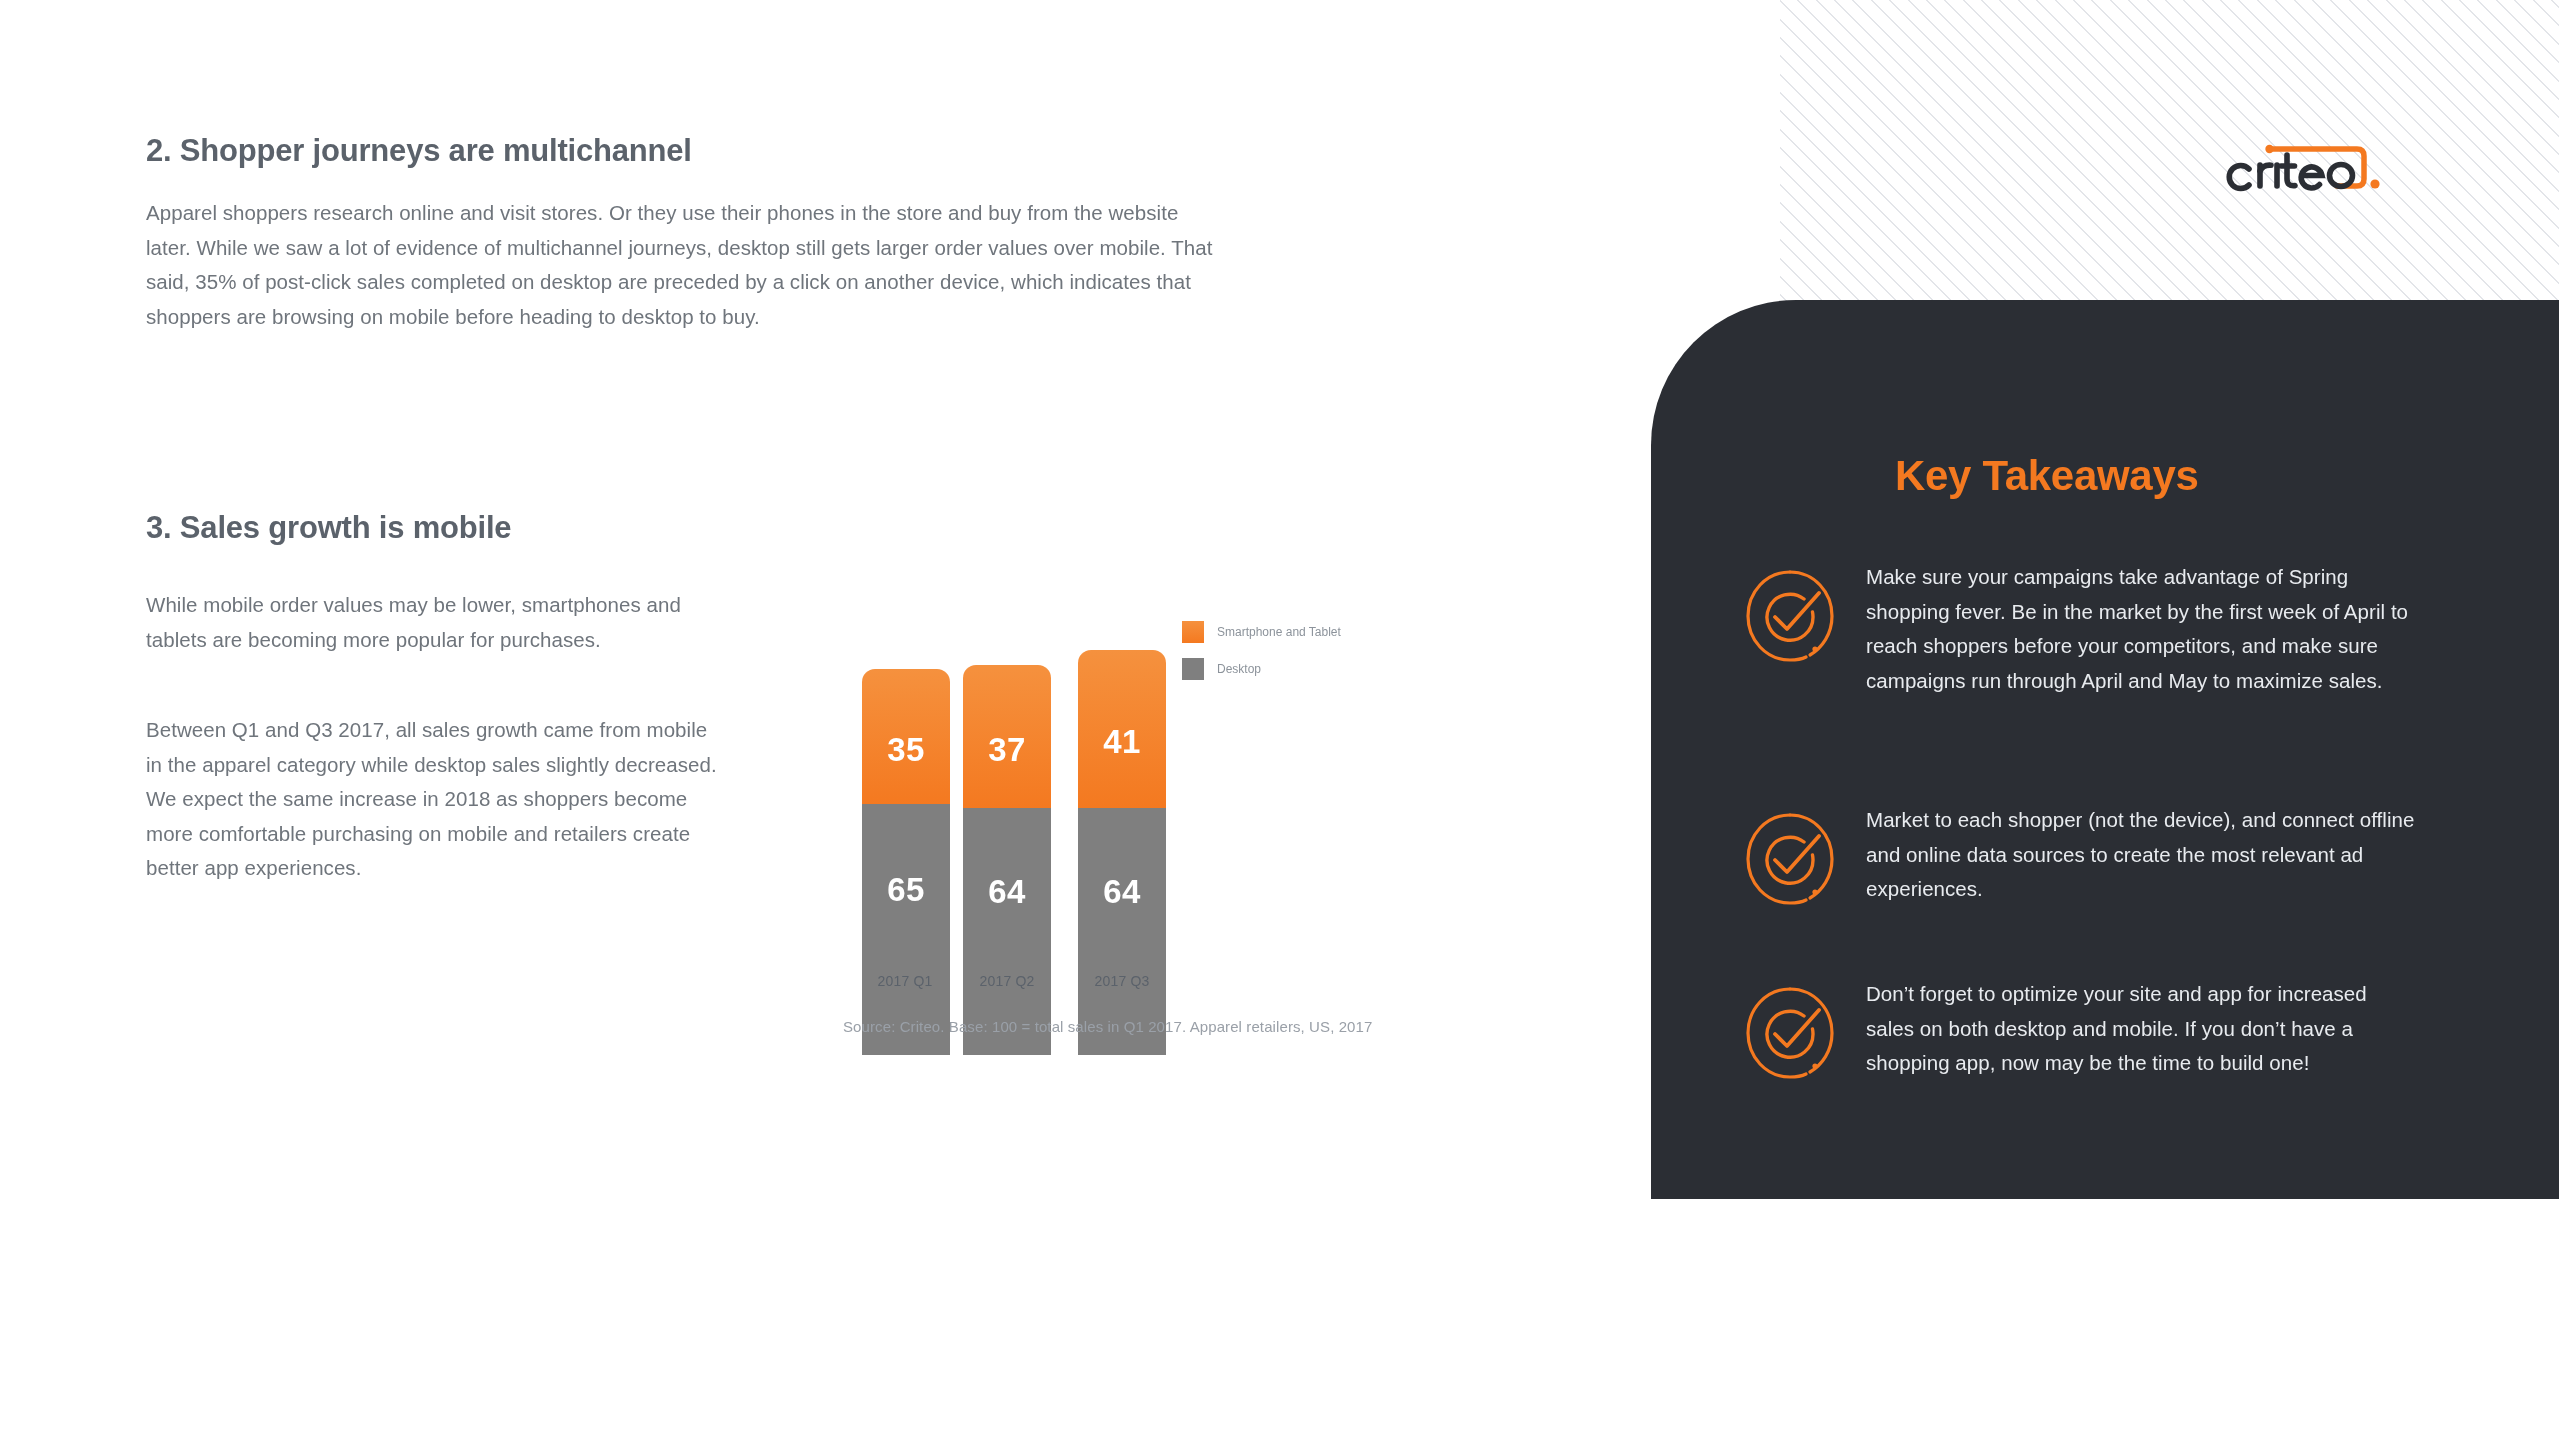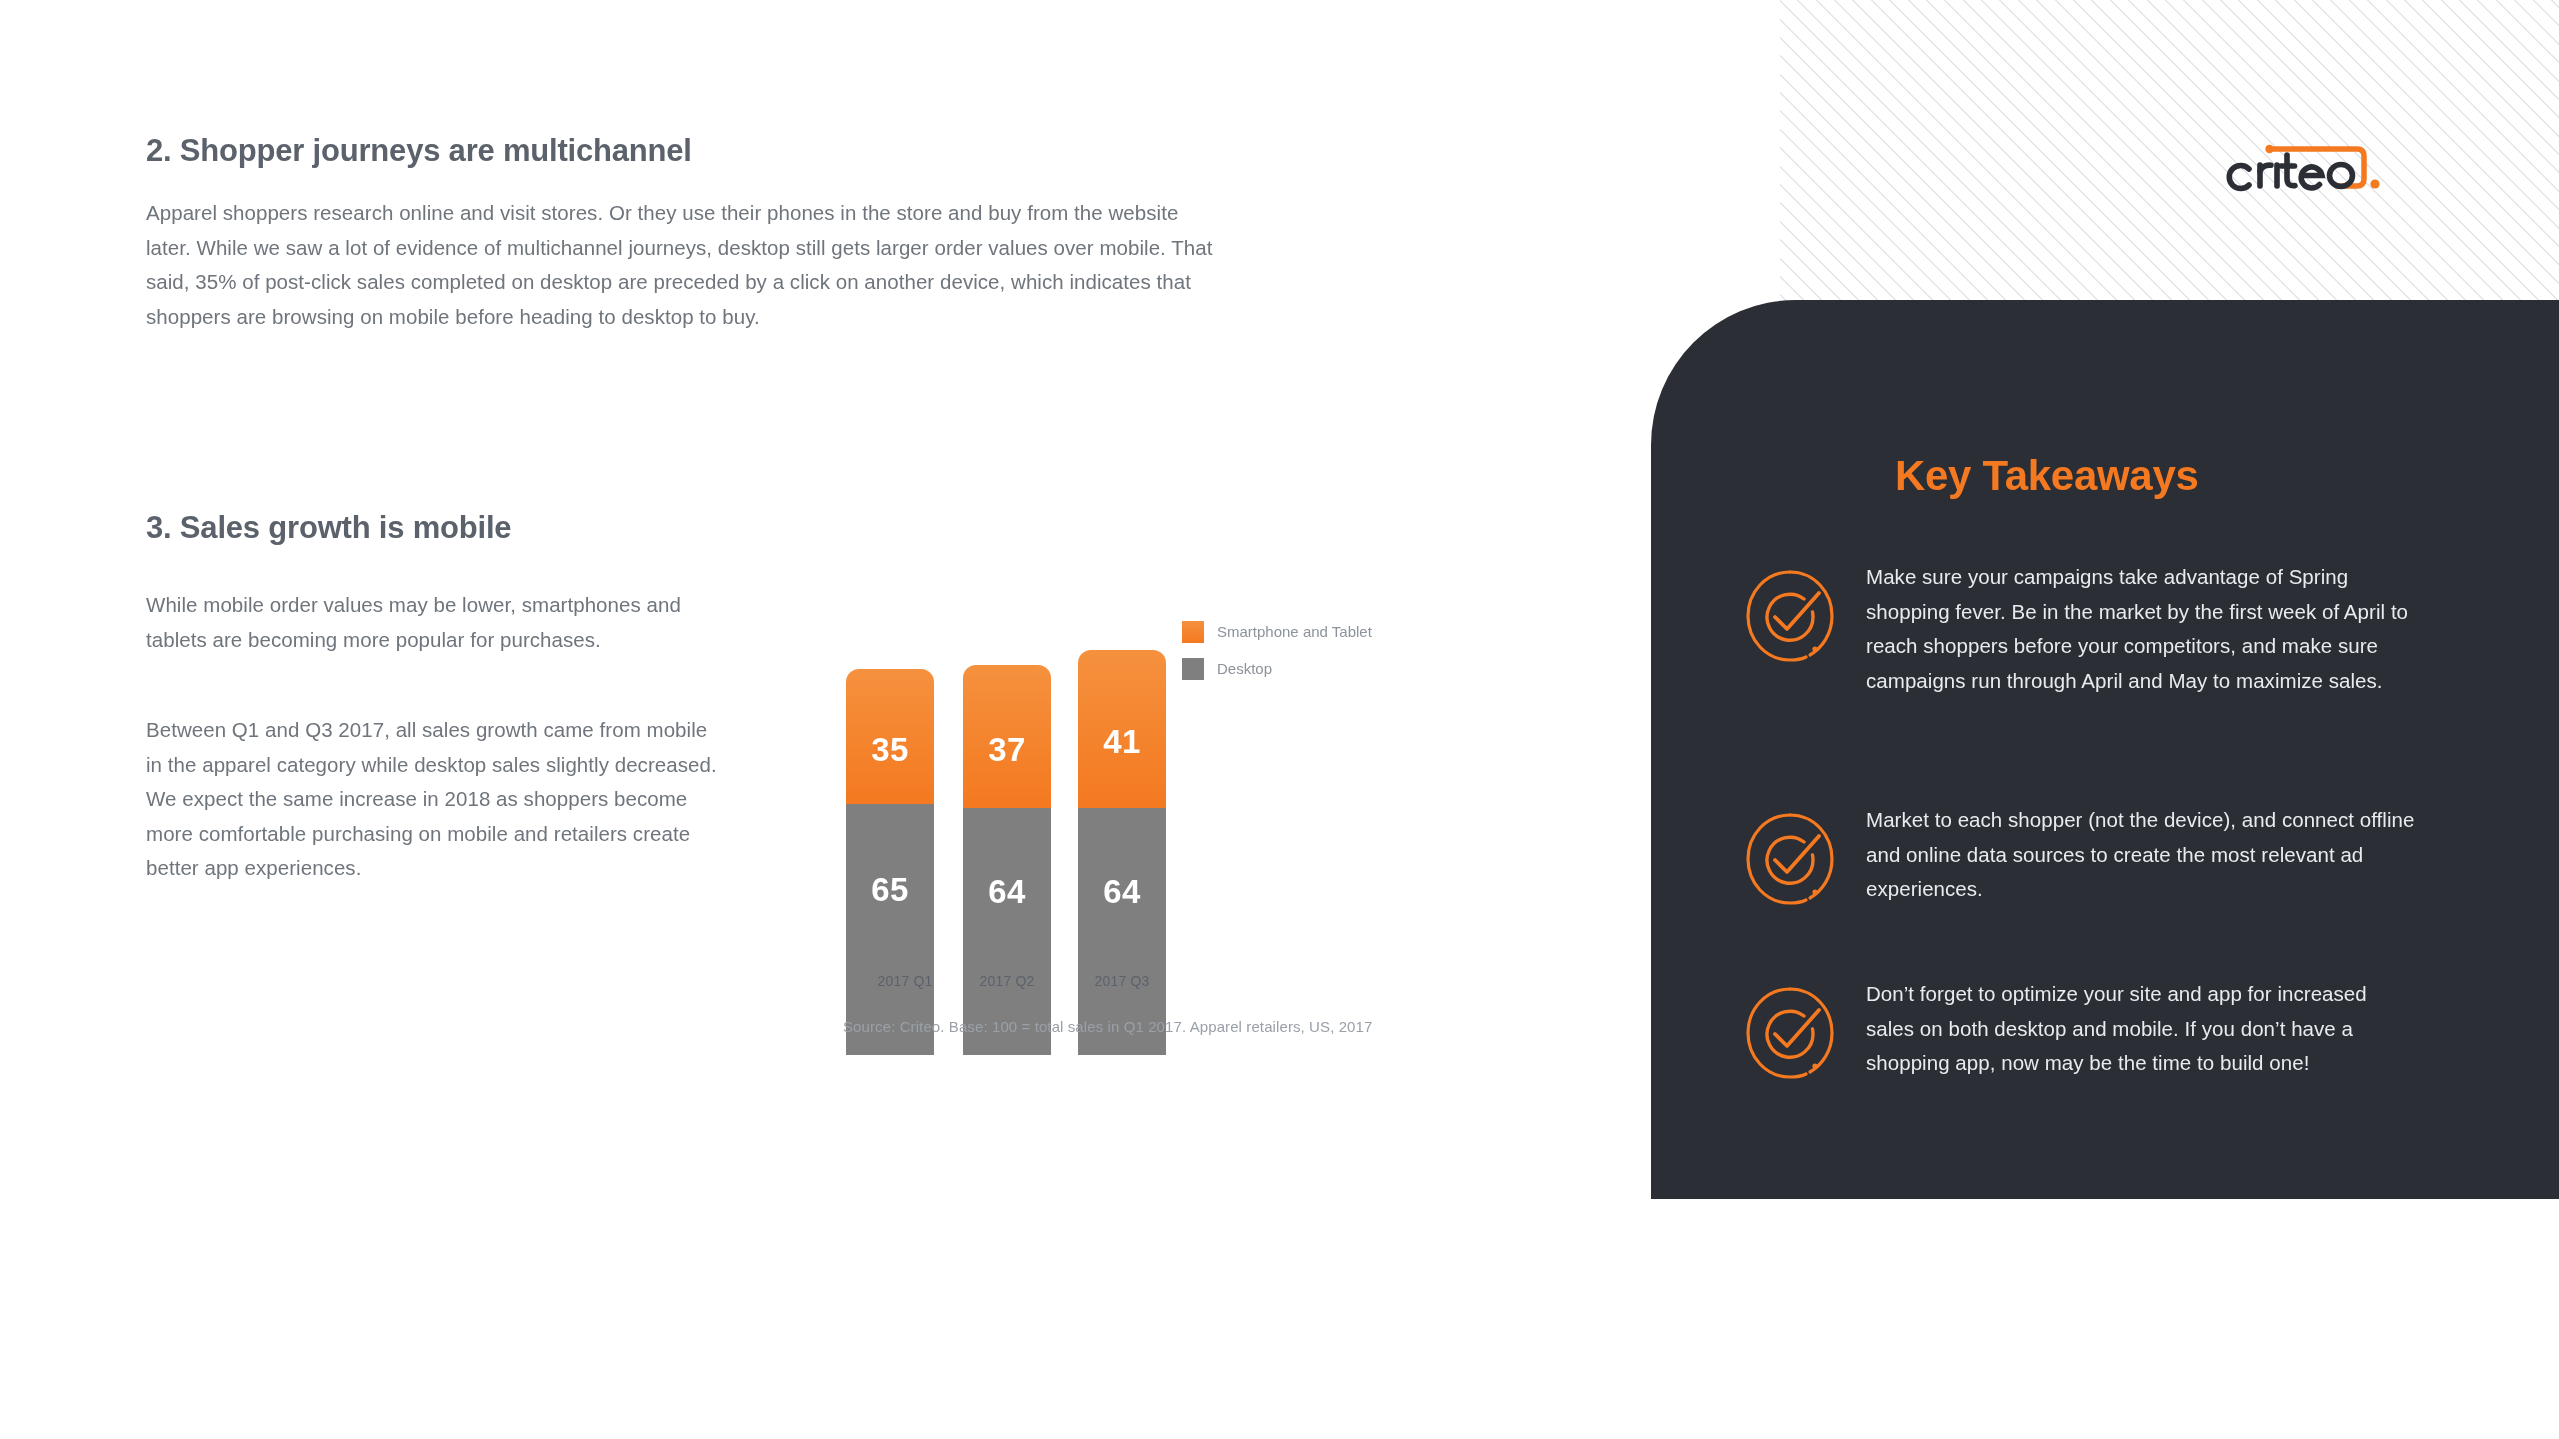--- a/index.html
+++ b/index.html
@@ -156,21 +156,21 @@
     display: flex;
     align-items: center;
     height: 37px;
   }
   .legend-swatch {
     width: 22px; height: 22px;
     margin-right: 13px;
     flex: 0 0 auto;
   }
   .legend-text {
-    font-size: 15px;
+    font-size: 12px;
     color: #8c939b;
     white-space: nowrap;
   }
 
   #source-note {
     position: absolute;
     left: 843px;
     top: 1018px;
     font-size: 15px;
     color: #9aa0a8;
@@ -261,21 +261,21 @@
 
         <path d="M 76.5 42.5 L 97 42.5 A 10.5 10.5 0 1 0 94.5 51.5"></path>
 
         <ellipse cx="116" cy="42.5" rx="11.5" ry="11"></ellipse>
       </g>
     </svg>
   </div>
 
   <div id="chart">
 
-    <div class="bar-col" style="left:6px;">
+    <div class="bar-col" style="left:22px;">
       <div class="seg-top" style="height:135px;">
         <span class="seg-val">35</span>
       </div>
       <div class="seg-bottom" style="height:251px;">
         <span class="seg-val">65</span>
       </div>
     </div>
     <div class="cat-label" style="left:6px; top:478px;padding-left:15px;">2017 Q1</div>
 
     <div class="bar-col" style="left:123px;">

